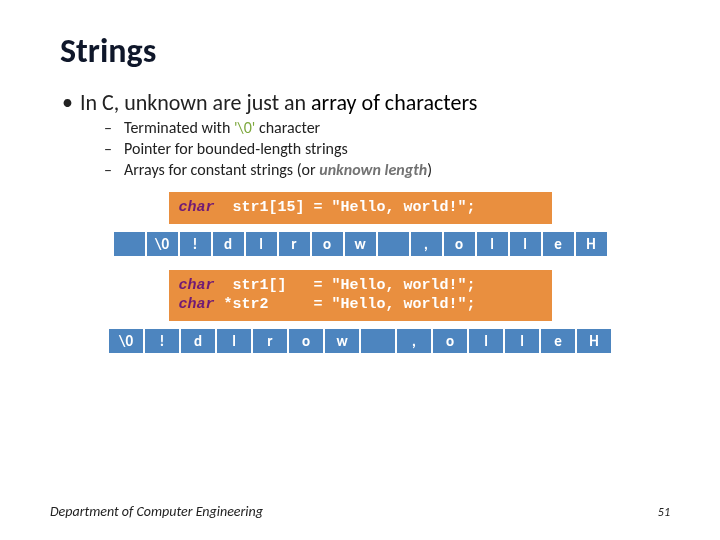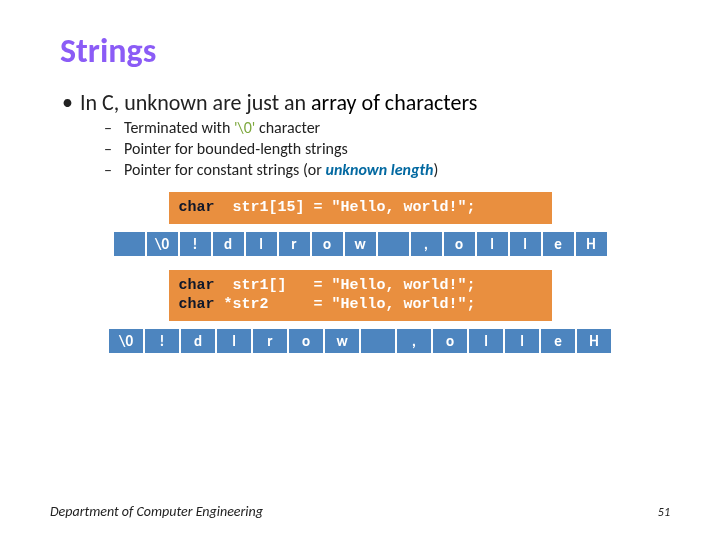--- a/index.html
+++ b/index.html
@@ -7,21 +7,21 @@
     width: 720px;
     height: 540px;
     background: #fff;
     font-family: Calibri, Arial, sans-serif;
     padding: 30px 50px 20px 50px;
     position: relative;
     color: #222;
   }
   .title {
     font-size: 34px;
-    color: #8b5cf6;
+    color: #0f172a;
     margin-bottom: 18px;
     margin-left: 10px;
   }
   .bullet-list {
     list-style: none;
     margin-left: 8px;
   }
   .bullet-list > li {
     font-size: 22px;
     margin-bottom: 4px;
@@ -47,35 +47,35 @@
     padding-left: 20px;
   }
   .sub-list > li::before {
     content: "–";
     position: absolute;
     left: 0;
     top: 0;
   }
   .highlight-red { color: #000000; }
   .highlight-green { color: #7ea83f; }
-  .highlight-redital { color: #0369a1; font-style: italic; font-weight: bold; }
+  .highlight-redital { color: #737373; font-style: italic; font-weight: bold; }
   .code-box {
     background: #e98f3f;
     border: 1px solid #fff;
     margin: 12px auto 4px auto;
     padding: 6px 10px;
     font-family: "Courier New", monospace;
     font-size: 15px;
     font-weight: bold;
     color: #fff;
     width: 385px;
     line-height: 1.3;
     white-space: pre;
   }
-  .code-keyword { color: #0f172a; }
+  .code-keyword { color: #701a75; font-style: italic; }
   .char-array {
     display: flex;
     margin: 6px auto 10px auto;
     width: fit-content;
   }
   .char-cell {
     width: 36px;
     height: 26px;
     background: #4d85bf;
     color: #fff;
@@ -112,21 +112,21 @@
 
 <ul class="bullet-list">
   <li>
     <span>In C, unknown are just an </span><span class="highlight-red">array of characters</span>
     <ul class="sub-list">
       <li>
         <span>Terminated with </span><span class="highlight-green">'\0'</span><span> character</span>
       </li>
       <li>Pointer for bounded-length strings</li>
       <li>
-        <span>Pointer for constant strings (or </span><span class="highlight-redital">unknown length</span><span>)</span>
+        <span>Arrays for constant strings (or </span><span class="highlight-redital">unknown length</span><span>)</span>
       </li>
     </ul>
   </li>
 </ul>
 
 <div class="code-box"><span class="code-keyword">char</span><span>  str1[15] = "Hello, world!";</span></div>
 
 <div class="char-array" id="arr1">
     <div class="char-cell small"></div>
     <div class="char-cell small">\0</div>

